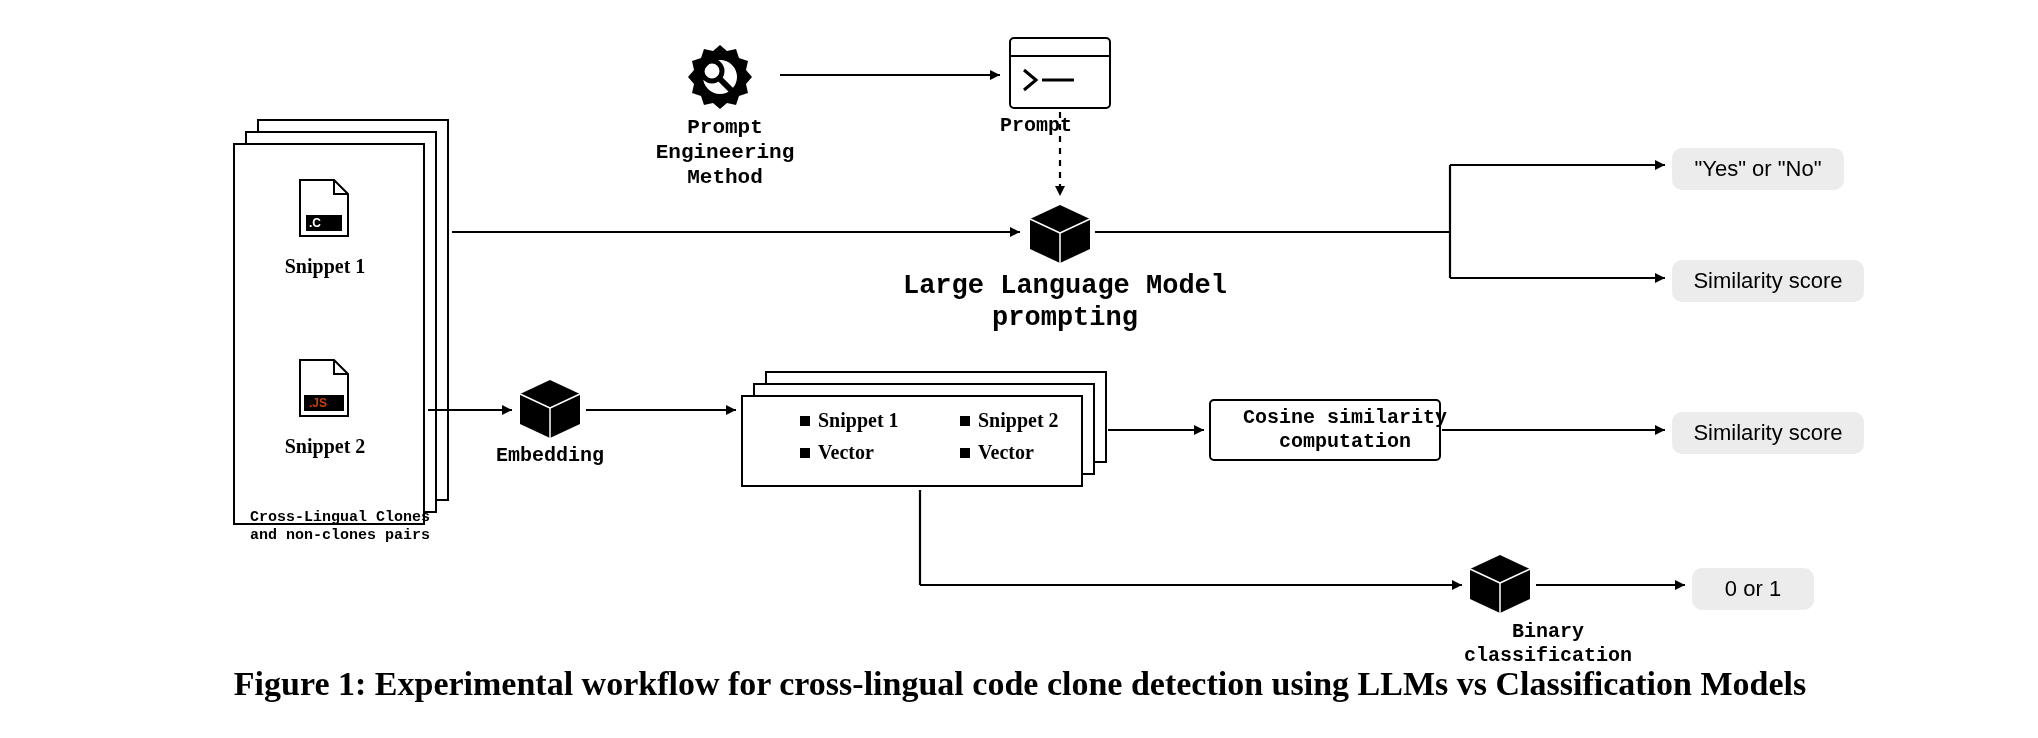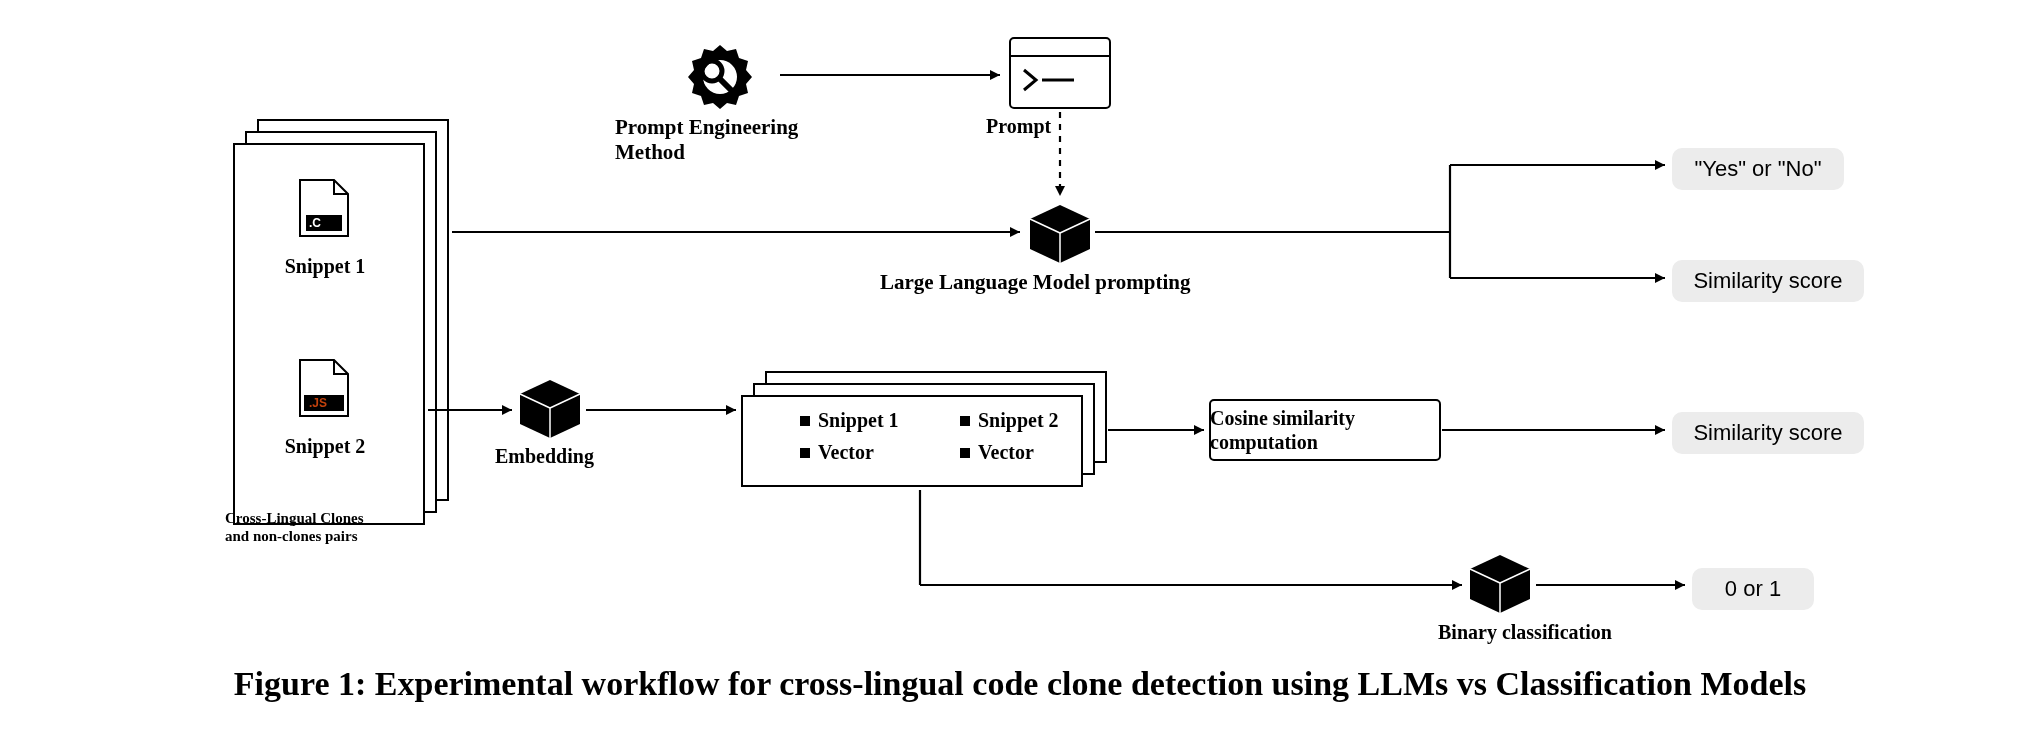--- a/index.html
+++ b/index.html
@@ -10,22 +10,23 @@
     color: #000000;
   }
   .canvas {
     position: relative;
     width: 2038px;
     height: 738px;
   }
   .node-label {
     position: absolute;
     font-weight: 700;
-    text-align: left;
+    text-align: center;
     line-height: 1.2;
+    font-family: Liberation Mono, monospace;
   }
   .pill {
     position: absolute;
     background: #ececec;
     border-radius: 10px;
     padding: 8px 16px;
     font-family: Arial, Helvetica, sans-serif;
     font-size: 22px;
     color: #000;
     text-align: center;
@@ -190,21 +191,21 @@
   <div class="snippet-inner" style="position:absolute; left:270px; top:435px; width:110px;">Snippet 2</div>
 
   <div class="node-label" style="left:225px; top:509px; width:230px; font-size:15px; white-space:pre-line;">Cross-Lingual Clones
 and non-clones pairs</div>
 
   <div class="node-label" style="left:615px; top:115px; width:220px; font-size:21px; white-space:pre-line;">Prompt Engineering
 Method</div>
 
   <div class="node-label" style="left:986px; top:114px; width:100px; font-size:20px;">Prompt</div>
 
-  <div class="node-label" style="left:880px; top:270px; width:370px; font-size:21px;">Large Language Model prompting</div>
+  <div class="node-label" style="left:880px; top:270px; width:370px; font-size:27px;">Large Language Model prompting</div>
 
   <div class="node-label" style="left:495px; top:444px; width:110px; font-size:20px;">Embedding</div>
 
   <div class="vector-cell" style="position:absolute; left:818px; top:408px;">Snippet 1</div>
   <div class="vector-cell" style="position:absolute; left:818px; top:440px;">Vector</div>
   <div class="vector-cell" style="position:absolute; left:978px; top:408px;">Snippet 2</div>
   <div class="vector-cell" style="position:absolute; left:978px; top:440px;">Vector</div>
 
   <div class="node-label" style="left:1210px; top:406px; width:270px; font-size:20px; white-space:pre-line;">Cosine similarity
 computation</div>

